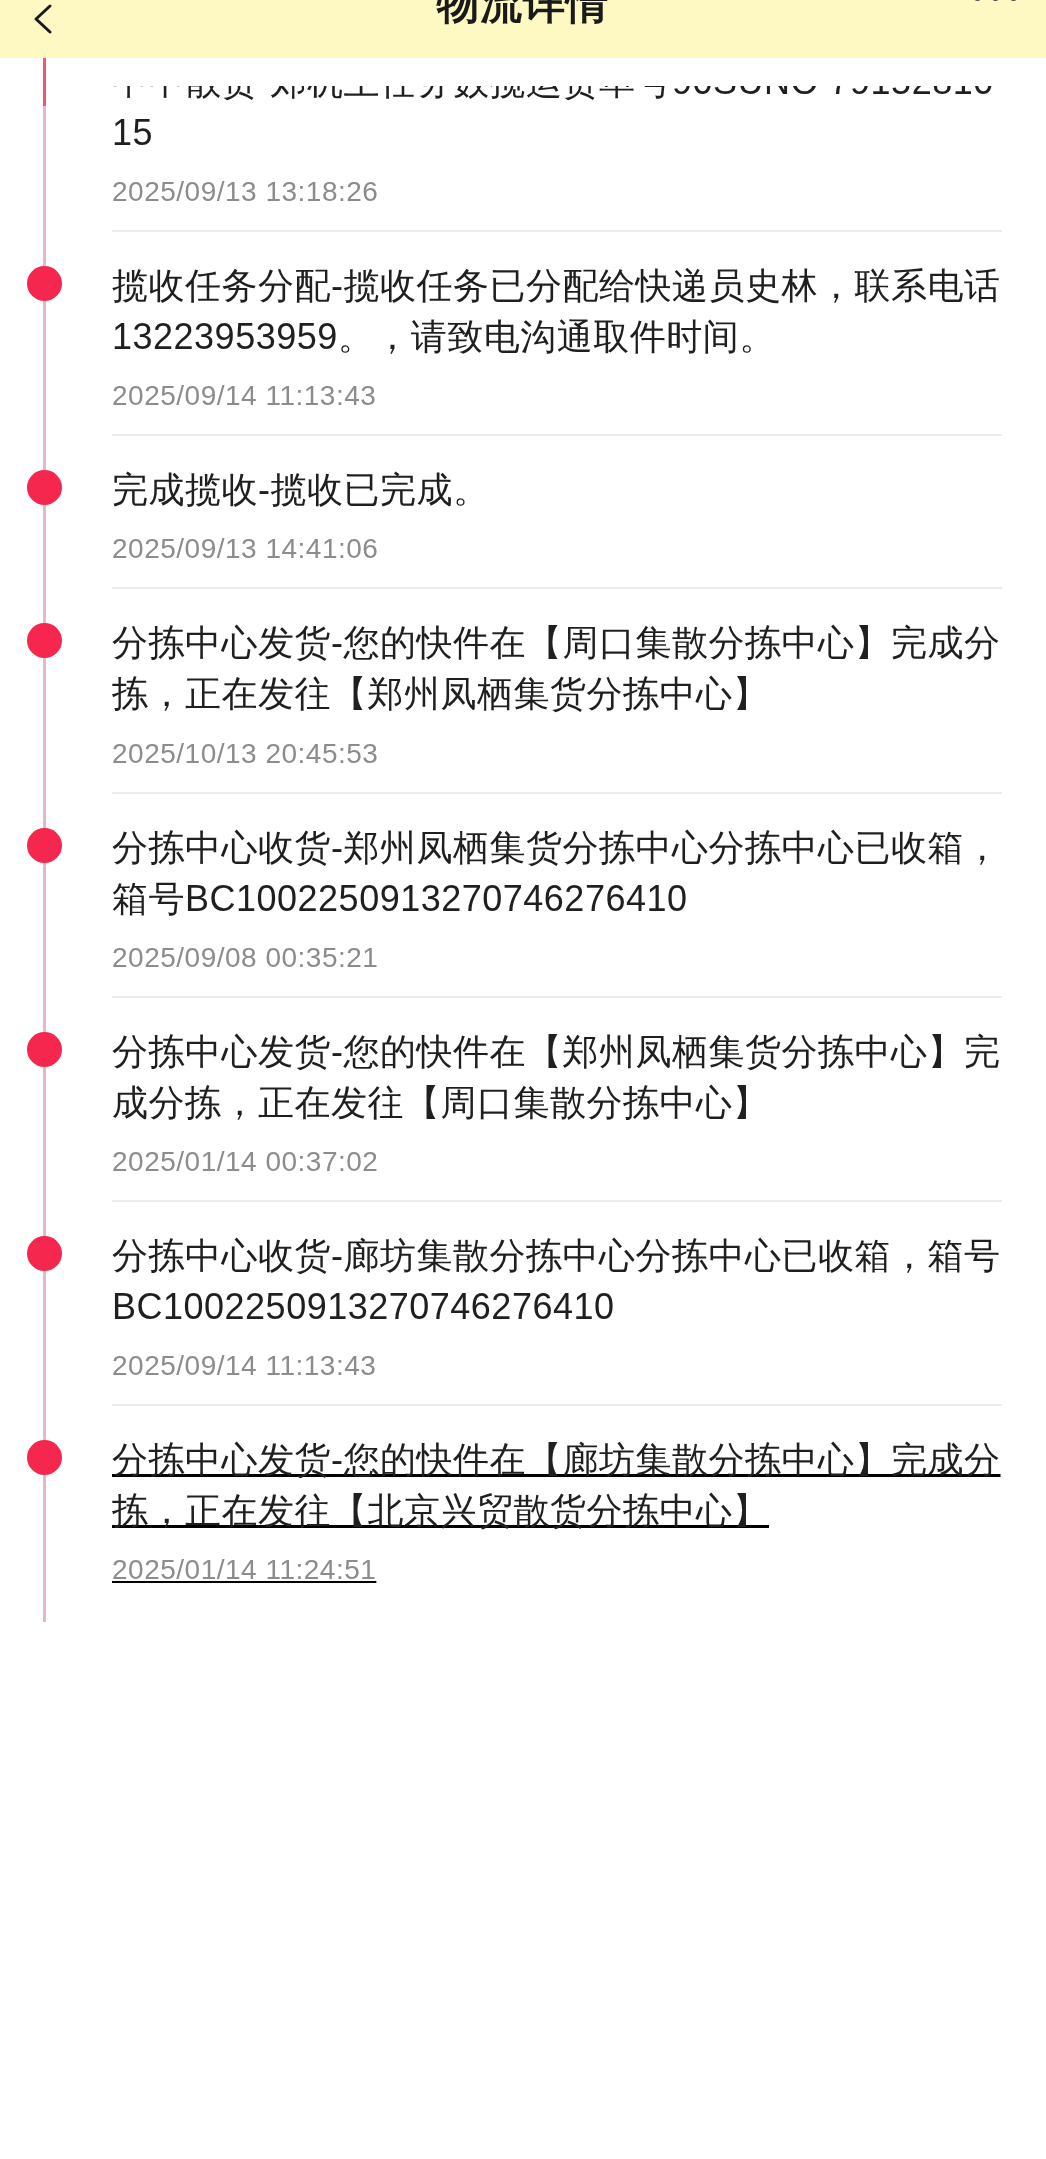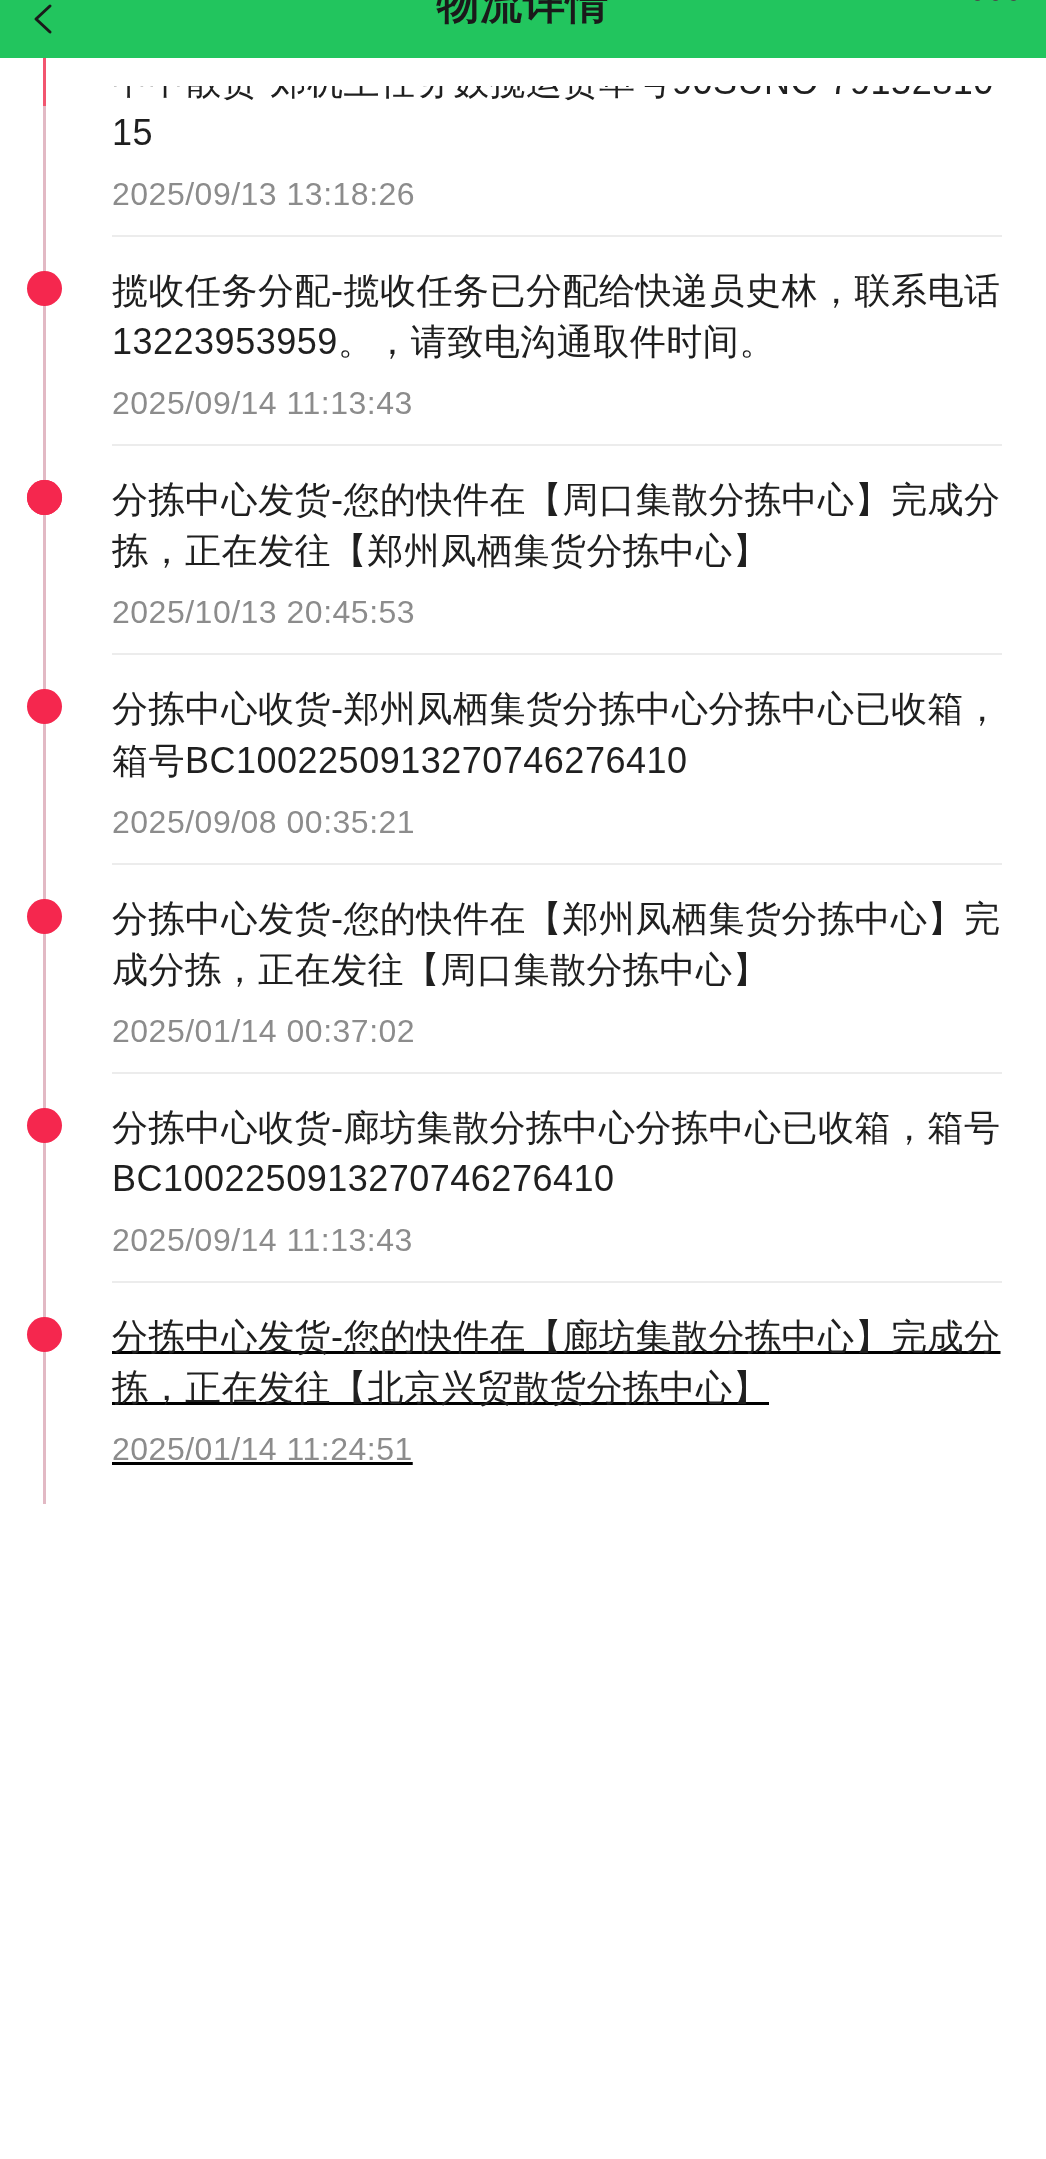--- a/index.html
+++ b/index.html
@@ -11,21 +11,21 @@
     width: 1046px;
     min-height: 2159px;
     font-family: "Liberation Sans", sans-serif;
     -webkit-font-smoothing: antialiased;
   }
 
   
   .header {
     position: relative;
     height: 58px;
-    background: #22c55e;
+    background: #fef9c3;
     overflow: hidden;
   }
   .back-icon {
     position: absolute;
     left: 28px;
     top: 2px;
     width: 34px;
     height: 34px;
     cursor: pointer;
   }
@@ -103,21 +103,21 @@
   }
   .entry-text {
     font-size: 36px;
     line-height: 1.42;
     color: #1f1f1f;
     letter-spacing: 0.5px;
     word-break: break-all;
   }
   .entry-time {
     margin-top: 18px;
-    font-size: 32px;
+    font-size: 28px;
     color: #8c8c8c;
     letter-spacing: 0.5px;
   }
 
   .clip-wrap {
     height: 72px;
     overflow: hidden;
     position: relative;
   }
   .clip-wrap .entry-text {
@@ -160,20 +160,24 @@
   <div class="entry">
     <span class="dot" style="top:34px"></span>
     <div class="entry-body">
       <div class="entry-text">揽收任务分配-揽收任务已分配给快递员史林，联系电话13223953959。，请致电沟通取件时间。</div>
       <div class="entry-time">2025/09/14 11:13:43</div>
     </div>
   </div>
 
   <div class="entry">
     <span class="dot" style="top:34px"></span>
+    <div class="entry-body">
+      <div class="entry-text">完成揽收-揽收已完成。</div>
+      <div class="entry-time">2025/09/13 14:41:06</div>
+    </div>
   </div>
 
   <div class="entry">
     <span class="dot" style="top:34px"></span>
     <div class="entry-body">
       <div class="entry-text">分拣中心发货-您的快件在【周口集散分拣中心】完成分拣，正在发往【郑州凤栖集货分拣中心】</div>
       <div class="entry-time">2025/10/13 20:45:53</div>
     </div>
   </div>
 

